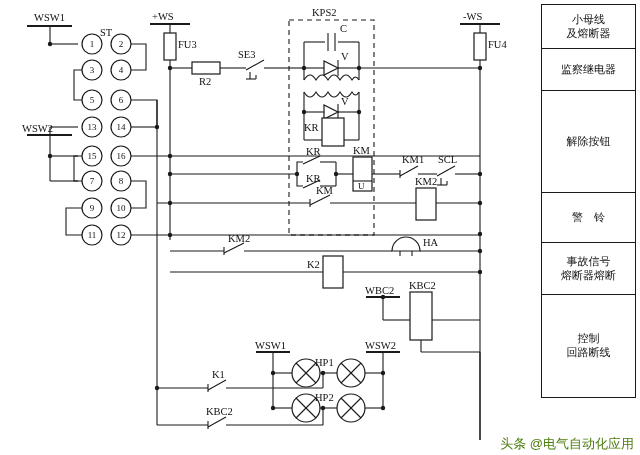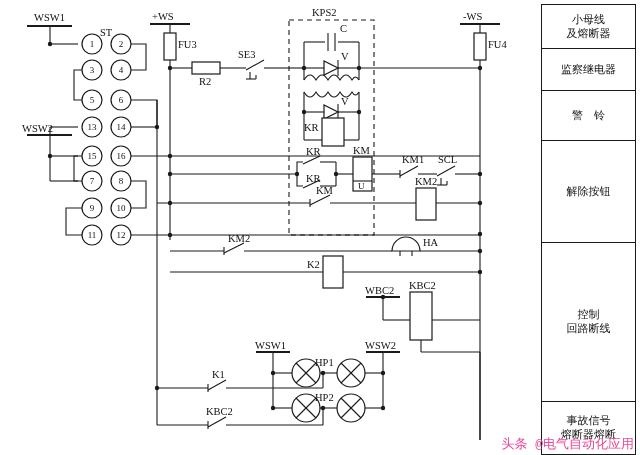--- a/index.html
+++ b/index.html
@@ -10,31 +10,31 @@
   .wire{stroke:#1a1a1a;stroke-width:1.1;fill:none;}
   .wire-thick{stroke:#1a1a1a;stroke-width:2.2;fill:none;}
   .dash{stroke:#1a1a1a;stroke-width:1.1;fill:none;stroke-dasharray:5 4;}
   .box{stroke:#1a1a1a;stroke-width:1.2;fill:#ffffff;}
   .dot{fill:#1a1a1a;}
   .lbl{font-family:"Liberation Serif",serif;font-size:10.5px;fill:#111;}
   .lbl-sm{font-family:"Liberation Serif",serif;font-size:9px;fill:#111;}
   .term{font-family:"Liberation Serif",serif;font-size:9px;fill:#111;
         text-anchor:middle;dominant-baseline:central;}
   
-  #sidebar{position:absolute;left:541px;top:4px;width:95px;height:451px;
+  #sidebar{position:absolute;left:541px;top:4px;width:95px;height:394px;
            border:1.2px solid #1a1a1a;box-sizing:border-box;
            display:flex;flex-direction:column;background:#fff;}
   .srow{border-bottom:1.2px solid #1a1a1a;display:flex;align-items:center;
         justify-content:center;text-align:center;
         font-family:"DejaVu Sans",sans-serif;font-size:11px;line-height:1.25;
         color:#111;box-sizing:border-box;padding:1px 2px;}
   .srow:last-child{border-bottom:none;}
   #watermark{position:absolute;right:6px;bottom:2px;
-             font-family:Liberation Mono, monospace;font-size:13px;
-             color:#ec4899;white-space:nowrap;}
+             font-family:Liberation Sans, sans-serif;font-size:13px;
+             color:#4d7c0f;white-space:nowrap;}
 </style>
 </head>
 <body>
 
 <div id="root">
 
   <svg id="schematic" viewBox="0 0 640 455">
 
     <g>
       <line class="wire-thick" x1="27" y1="26" x2="72" y2="26"></line>
@@ -368,21 +368,21 @@
     <text class="lbl" x="100" y="36">ST</text>
     <text class="lbl" x="199" y="85">R2</text>
     <text class="lbl" x="238" y="58">SE3</text>
     <text class="lbl" x="312" y="16">KPS2</text>
 
   </svg>
 
   <div id="sidebar">
     <div class="srow" style="flex:0 0 44px">小母线<br>及熔断器</div>
     <div class="srow" style="flex:0 0 42px">监察继电器</div>
+    <div class="srow" style="flex:0 0 102px">解除按钮</div>
     <div class="srow" style="flex:0 0 50px">警　铃</div>
-    <div class="srow" style="flex:0 0 102px">解除按钮</div>
+    <div class="srow" style="flex:0 0 52px">事故信号<br>熔断器熔断</div>
     <div class="srow" style="flex:1 1 auto">控制<br>回路断线</div>
-    <div class="srow" style="flex:0 0 52px">事故信号<br>熔断器熔断</div>
   </div>
 
   <div id="watermark">头条 @电气自动化应用</div>
 
 </div>
 
 </body></html>

